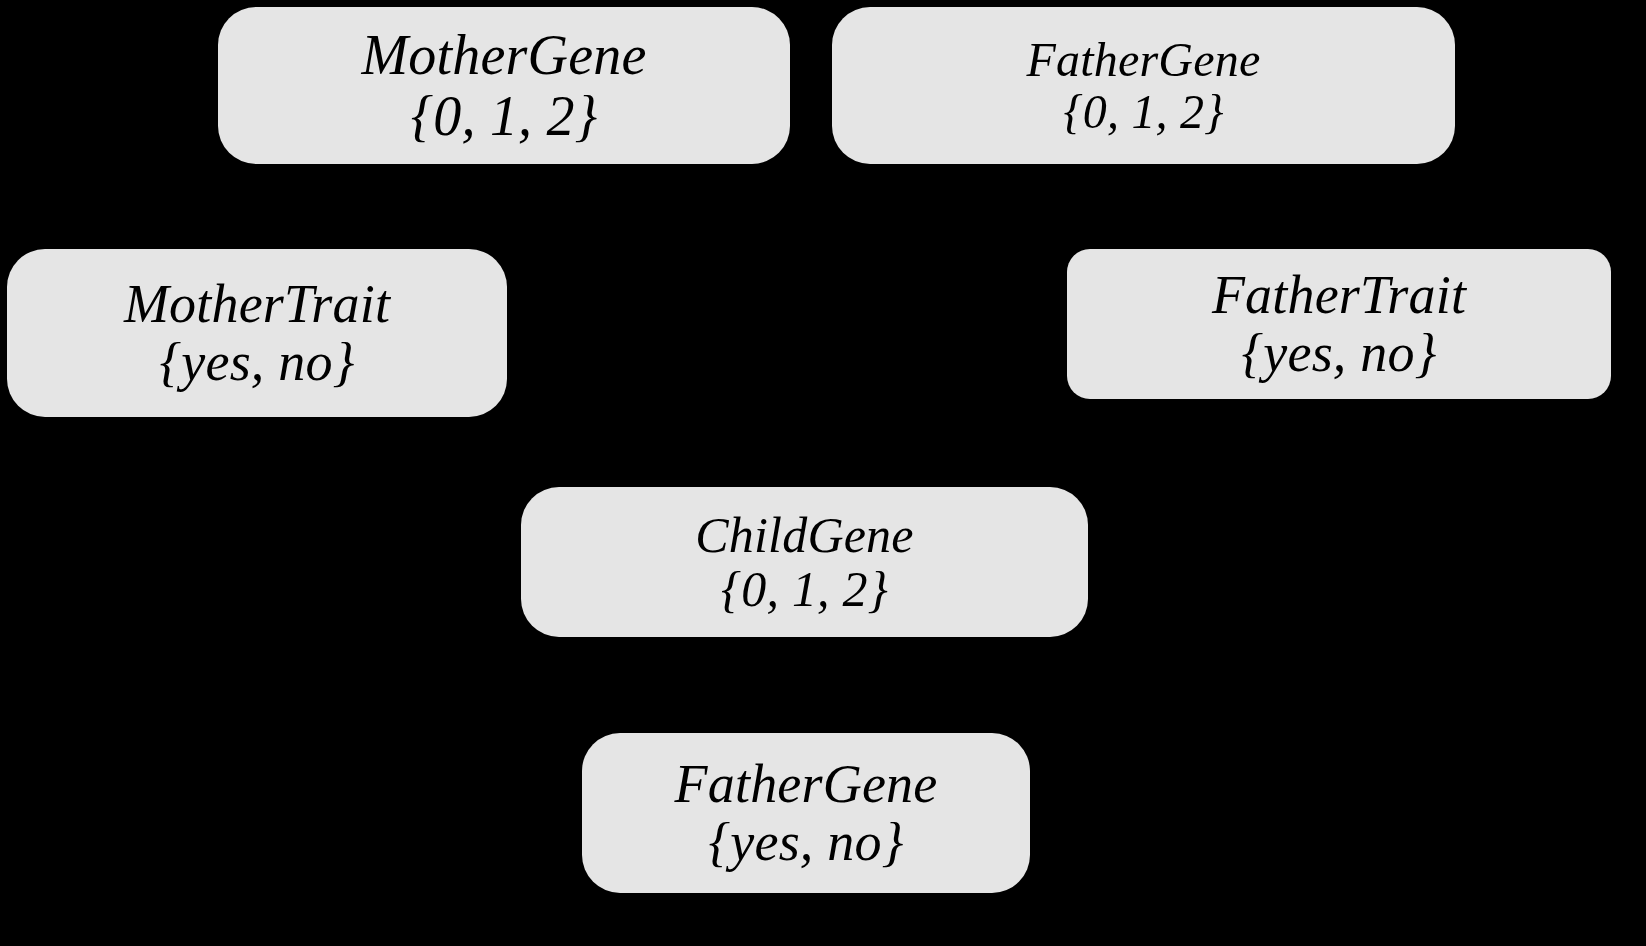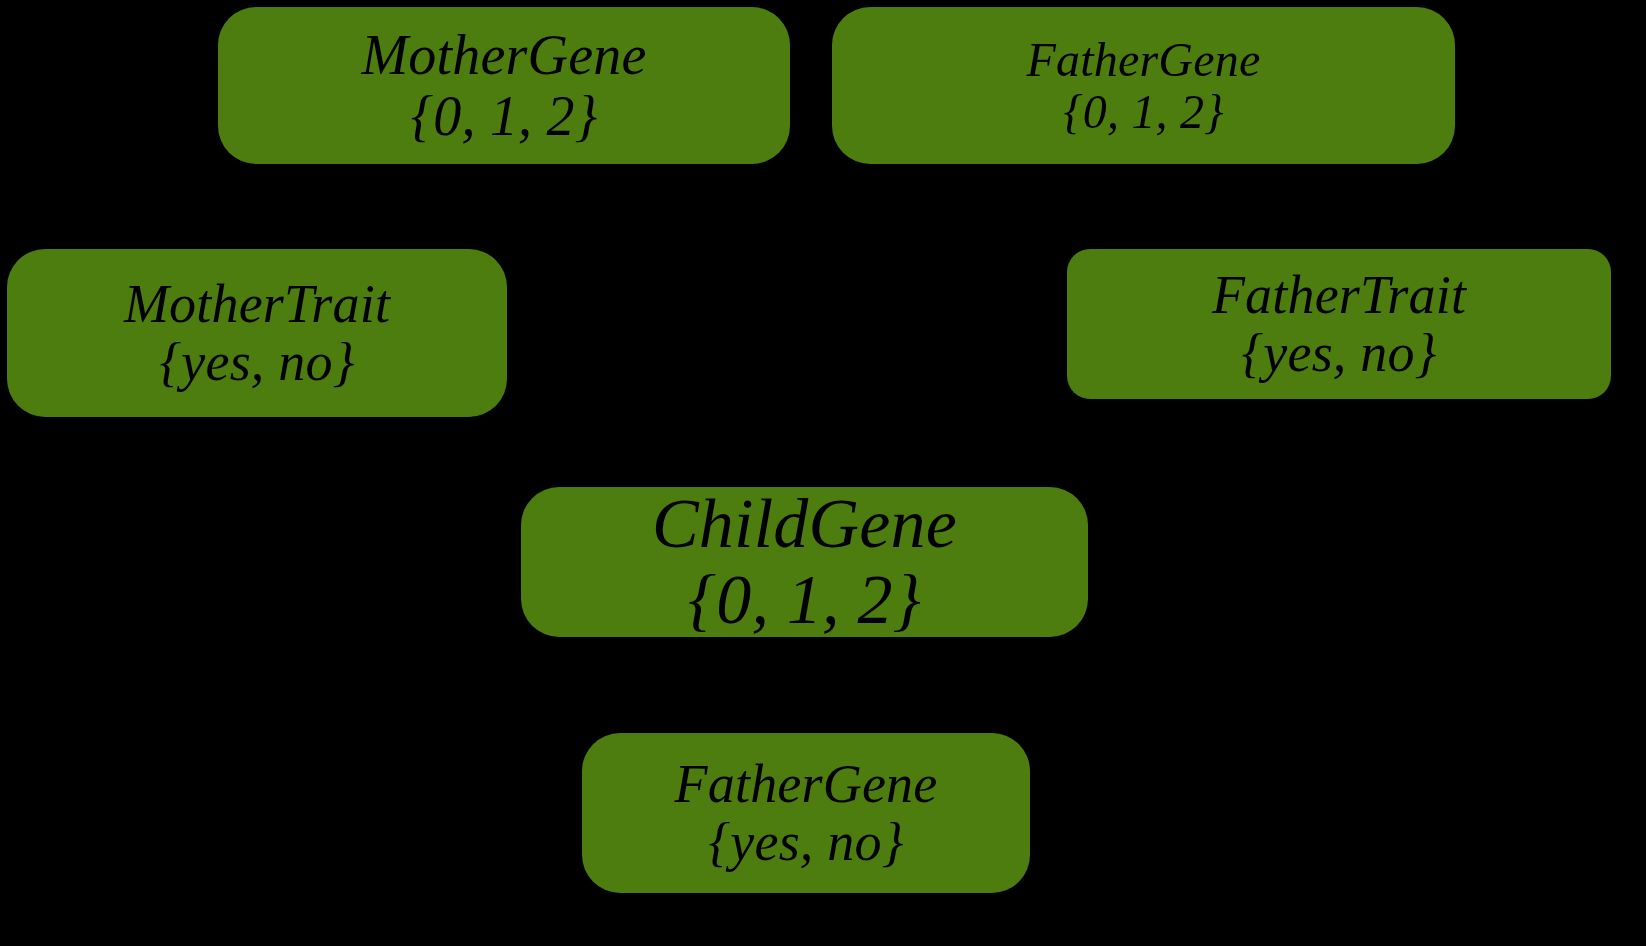--- a/index.html
+++ b/index.html
@@ -12,21 +12,21 @@
     position: relative;
     width: 1646px;
     height: 946px;
     background: #000000;
     overflow: hidden;
     font-family: "Liberation Serif", "DejaVu Serif", serif;
   }
   .node {
     position: absolute;
     box-sizing: border-box;
-    background: #4d7c0f;
+    background: #e5e5e5;
     border-radius: 38px;
     display: flex;
     flex-direction: column;
     align-items: center;
     justify-content: center;
     color: #000000;
     font-style: italic;
     line-height: 1.08;
     text-align: center;
     -webkit-font-smoothing: antialiased;
@@ -55,21 +55,21 @@
     left: 7px;    top: 249px; width: 500px;  height: 168px;
     font-size: 54px;
   }
   #node-father-trait {
     left: 1067px; top: 249px; width: 544px;  height: 150px;
     font-size: 54px;
     border-radius: 23px;
   }
   #node-child-gene {
     left: 521px;  top: 487px; width: 567px;  height: 150px;
-    font-size: 70px;
+    font-size: 50px;
   }
   #node-child-trait {
     left: 582px;  top: 733px; width: 448px;  height: 160px;
     font-size: 54px;
   }
 </style>
 </head>
 <body>
 
 <div id="canvas">

